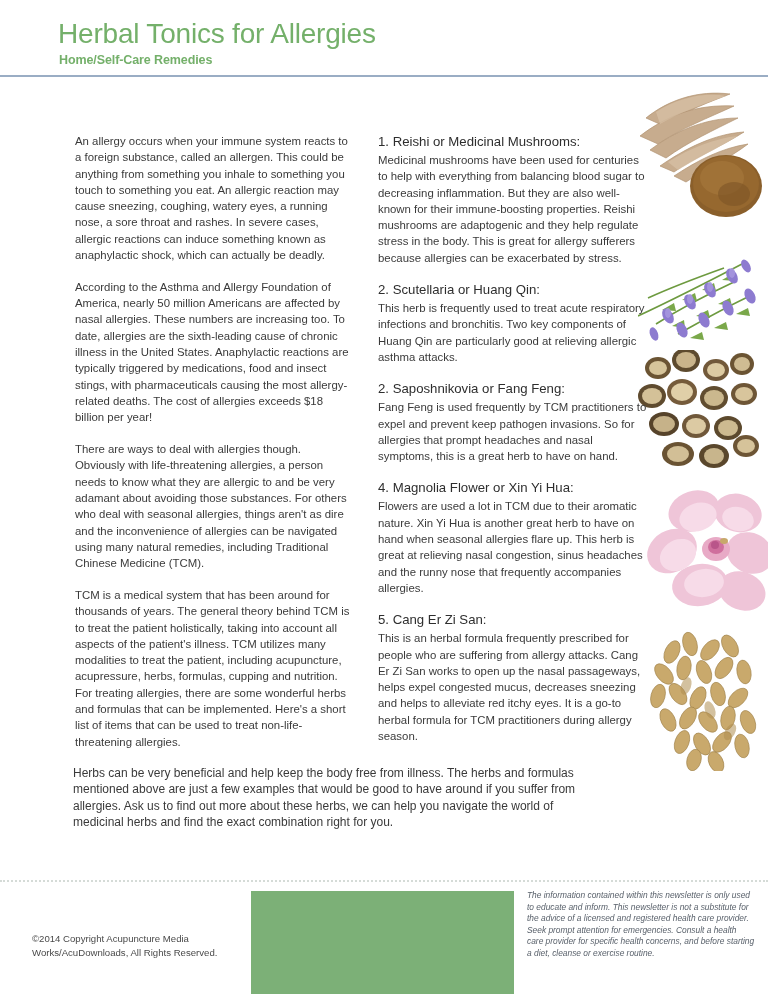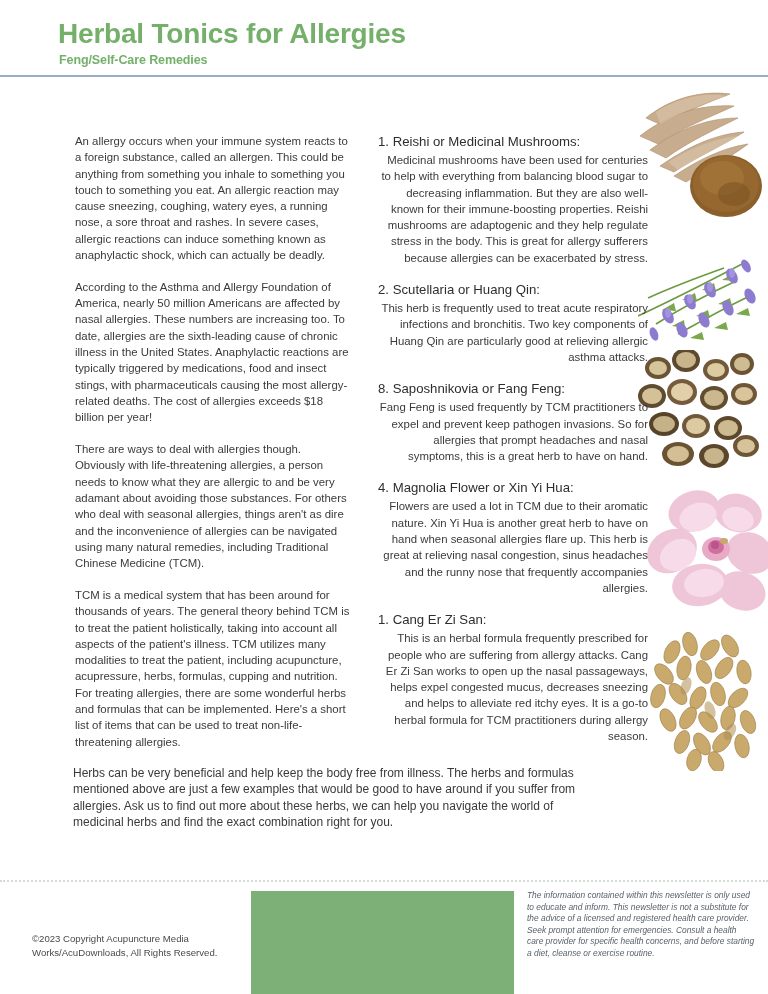--- a/index.html
+++ b/index.html
@@ -22,21 +22,21 @@
     left: 0; top: 0;
     width: 768px;
     height: 76px;
     background: #ffffff;
   }
   #title {
     position: absolute;
     left: 58px;
     top: 18px;
     font-size: 28px;
-    font-weight: bold;
+    font-weight: normal;
     color: #74b06a;
     letter-spacing: -0.2px;
     white-space: nowrap;
   }
   #subtitle {
     position: absolute;
     left: 59px;
     top: 53px;
     font-size: 12.5px;
     font-weight: bold;
@@ -96,21 +96,20 @@
     line-height: 18px;
     color: #2e2e2e;
     margin: 0 0 1px 0;
     font-weight: normal;
   }
   .item-body {
     font-size: 11.4px;
     line-height: 16.3px;
     color: #3a3a3a;
     margin: 0;
-    text-align: right;
   }
 
   
   #closing {
     position: absolute;
     left: 73px;
     top: 765px;
     width: 520px;
     font-size: 12px;
     line-height: 16.3px;
@@ -152,21 +151,21 @@
     line-height: 11.6px;
     font-style: italic;
     color: #59616b;
   }
 </style>
 </head>
 <body>
 
 <div id="header">
   <div id="title">Herbal Tonics for Allergies</div>
-  <div id="subtitle">Feng/Self-Care Remedies</div>
+  <div id="subtitle">Home/Self-Care Remedies</div>
   <div id="header-rule"></div>
 </div>
 
 <div id="photo-strip">
 
   <div class="photo" style="top:0px;height:165px;">
     <svg width="130" height="165" viewBox="0 0 130 165">
       <rect width="130" height="165" fill="#ffffff"></rect>
       <g fill="#c7ac8e" stroke="#b29472" stroke-width="0.7">
         <path d="M8 40 C30 22, 60 12, 92 16 C72 24, 48 32, 26 48 Z"></path>
@@ -365,31 +364,31 @@
 <div id="col-right">
   <div class="item">
     <h3 class="item-head">1. Reishi or Medicinal Mushrooms:</h3>
     <p class="item-body">Medicinal mushrooms have been used for centuries to help with everything from balancing blood sugar to decreasing inflammation. But they are also well-known for their immune-boosting properties. Reishi mushrooms are adaptogenic and they help regulate stress in the body. This is great for allergy sufferers because allergies can be exacerbated by stress.</p>
   </div>
   <div class="item">
     <h3 class="item-head">2. Scutellaria or Huang Qin:</h3>
     <p class="item-body">This herb is frequently used to treat acute respiratory infections and bronchitis. Two key components of Huang Qin are particularly good at relieving allergic asthma attacks.</p>
   </div>
   <div class="item">
-    <h3 class="item-head">8. Saposhnikovia or Fang Feng:</h3>
+    <h3 class="item-head">2. Saposhnikovia or Fang Feng:</h3>
     <p class="item-body">Fang Feng is used frequently by TCM practitioners to expel and prevent keep pathogen invasions. So for allergies that prompt headaches and nasal symptoms, this is a great herb to have on hand.</p>
   </div>
   <div class="item">
     <h3 class="item-head">4. Magnolia Flower or Xin Yi Hua:</h3>
     <p class="item-body">Flowers are used a lot in TCM due to their aromatic nature. Xin Yi Hua is another great herb to have on hand when seasonal allergies flare up. This herb is great at relieving nasal congestion, sinus headaches and the runny nose that frequently accompanies allergies.</p>
   </div>
   <div class="item">
-    <h3 class="item-head">1. Cang Er Zi San:</h3>
+    <h3 class="item-head">5. Cang Er Zi San:</h3>
     <p class="item-body">This is an herbal formula frequently prescribed for people who are suffering from allergy attacks. Cang Er Zi San works to open up the nasal passageways, helps expel congested mucus, decreases sneezing and helps to alleviate red itchy eyes. It is a go-to herbal formula for TCM practitioners during allergy season.</p>
   </div>
 </div>
 
 <div id="closing">Herbs can be very beneficial and help keep the body free from illness. The herbs and formulas mentioned above are just a few examples that would be good to have around if you suffer from allergies. Ask us to find out more about these herbs, we can help you navigate the world of medicinal herbs and find the exact combination right for you.</div>
 
 <div id="footer-rule"></div>
-<div id="copyright">©2023 Copyright Acupuncture Media Works/AcuDownloads, All Rights Reserved.</div>
+<div id="copyright">©2014 Copyright Acupuncture Media Works/AcuDownloads, All Rights Reserved.</div>
 <div id="logo-box"></div>
 <div id="disclaimer">The information contained within this newsletter is only used to educate and inform. This newsletter is not a substitute for the advice of a licensed and registered health care provider. Seek prompt attention for emergencies. Consult a health care provider for specific health concerns, and before starting a diet, cleanse or exercise routine.</div>
 
 </body></html>

